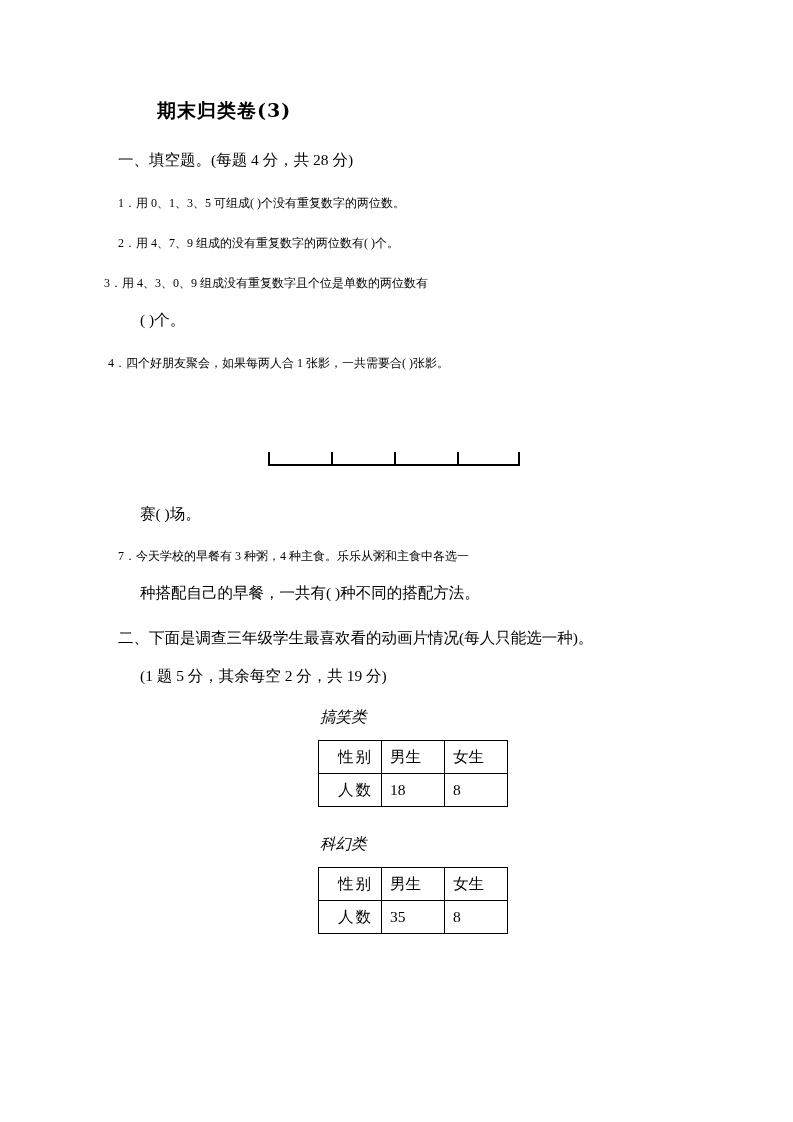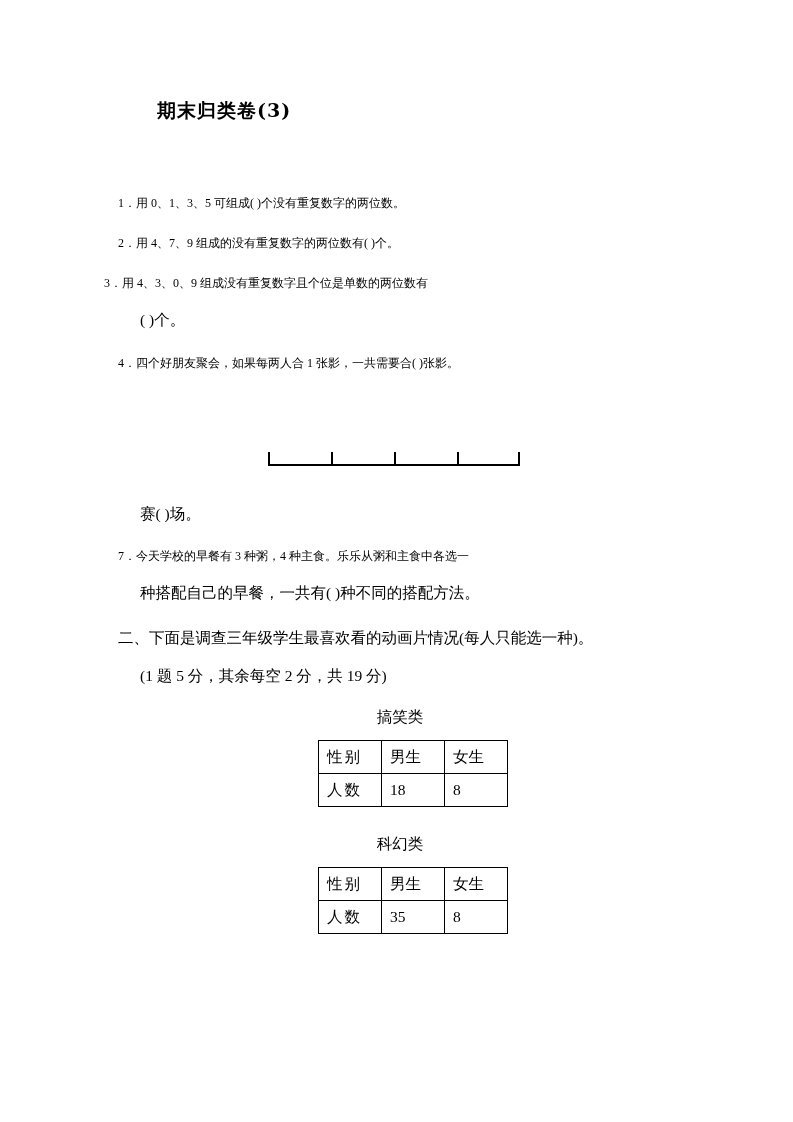--- a/index.html
+++ b/index.html
@@ -68,53 +68,54 @@
     position: absolute;
     top: 0px;
     width: 1.5px;
     height: 13px;
     background: #000;
   }
   
   .tbl-caption {
     position: absolute;
     font-size: 15.5px;
-    text-align: center;
+    font-style: italic;
   }
   table.data {
     position: absolute;
     border-collapse: collapse;
     font-size: 15.5px;
   }
   table.data td {
     border: 1.2px solid #000;
     height: 32px;
     padding: 0 8px;
     vertical-align: middle;
     white-space: nowrap;
   }
-  table.data td.c-label { width: 46px; text-align: left; letter-spacing: 2px; margin-top: 47px;}
+  table.data td.c-label { width: 46px; text-align: right; letter-spacing: 2px; margin-top: 47px;}
   table.data td.c-val { width: 46px; text-align: left; }
 </style>
 </head>
 <body>
 
 <div class="page">
 
   <div class="doc-title">期末归类卷(3)</div>
 
+  <div class="section-head" style="left:118px; top:147px;">一、填空题。(每题 4 分，共 28 分)</div>
 
   <div class="q" style="left:118px; top:188px;">1．用 0、1、3、5 可组成(        )个没有重复数字的两位数。</div>
 
   <div class="q" style="left:118px; top:228px;">2．用 4、7、9 组成的没有重复数字的两位数有(        )个。</div>
 
   <div class="q" style="left:104px; top:268px;text-align:right;">3．用 4、3、0、9 组成没有重复数字且个位是单数的两位数有</div>
   <div class="q-indent" style="left:140px; top:305px;">(        )个。</div>
 
-  <div class="q" style="left:118px; top:348px;">4．四个好朋友聚会，如果每两人合 1 张影，一共需要合(        )张影。</div>
+  <div class="q" style="left:108px; top:348px;">4．四个好朋友聚会，如果每两人合 1 张影，一共需要合(        )张影。</div>
 
 
   <div class="segfig">
     <div class="hline"></div>
     <div class="tick" style="left:0px;"></div>
     <div class="tick" style="left:63px;"></div>
     <div class="tick" style="left:126px;"></div>
     <div class="tick" style="left:189px;"></div>
     <div class="tick" style="left:250px;"></div>
   </div>

